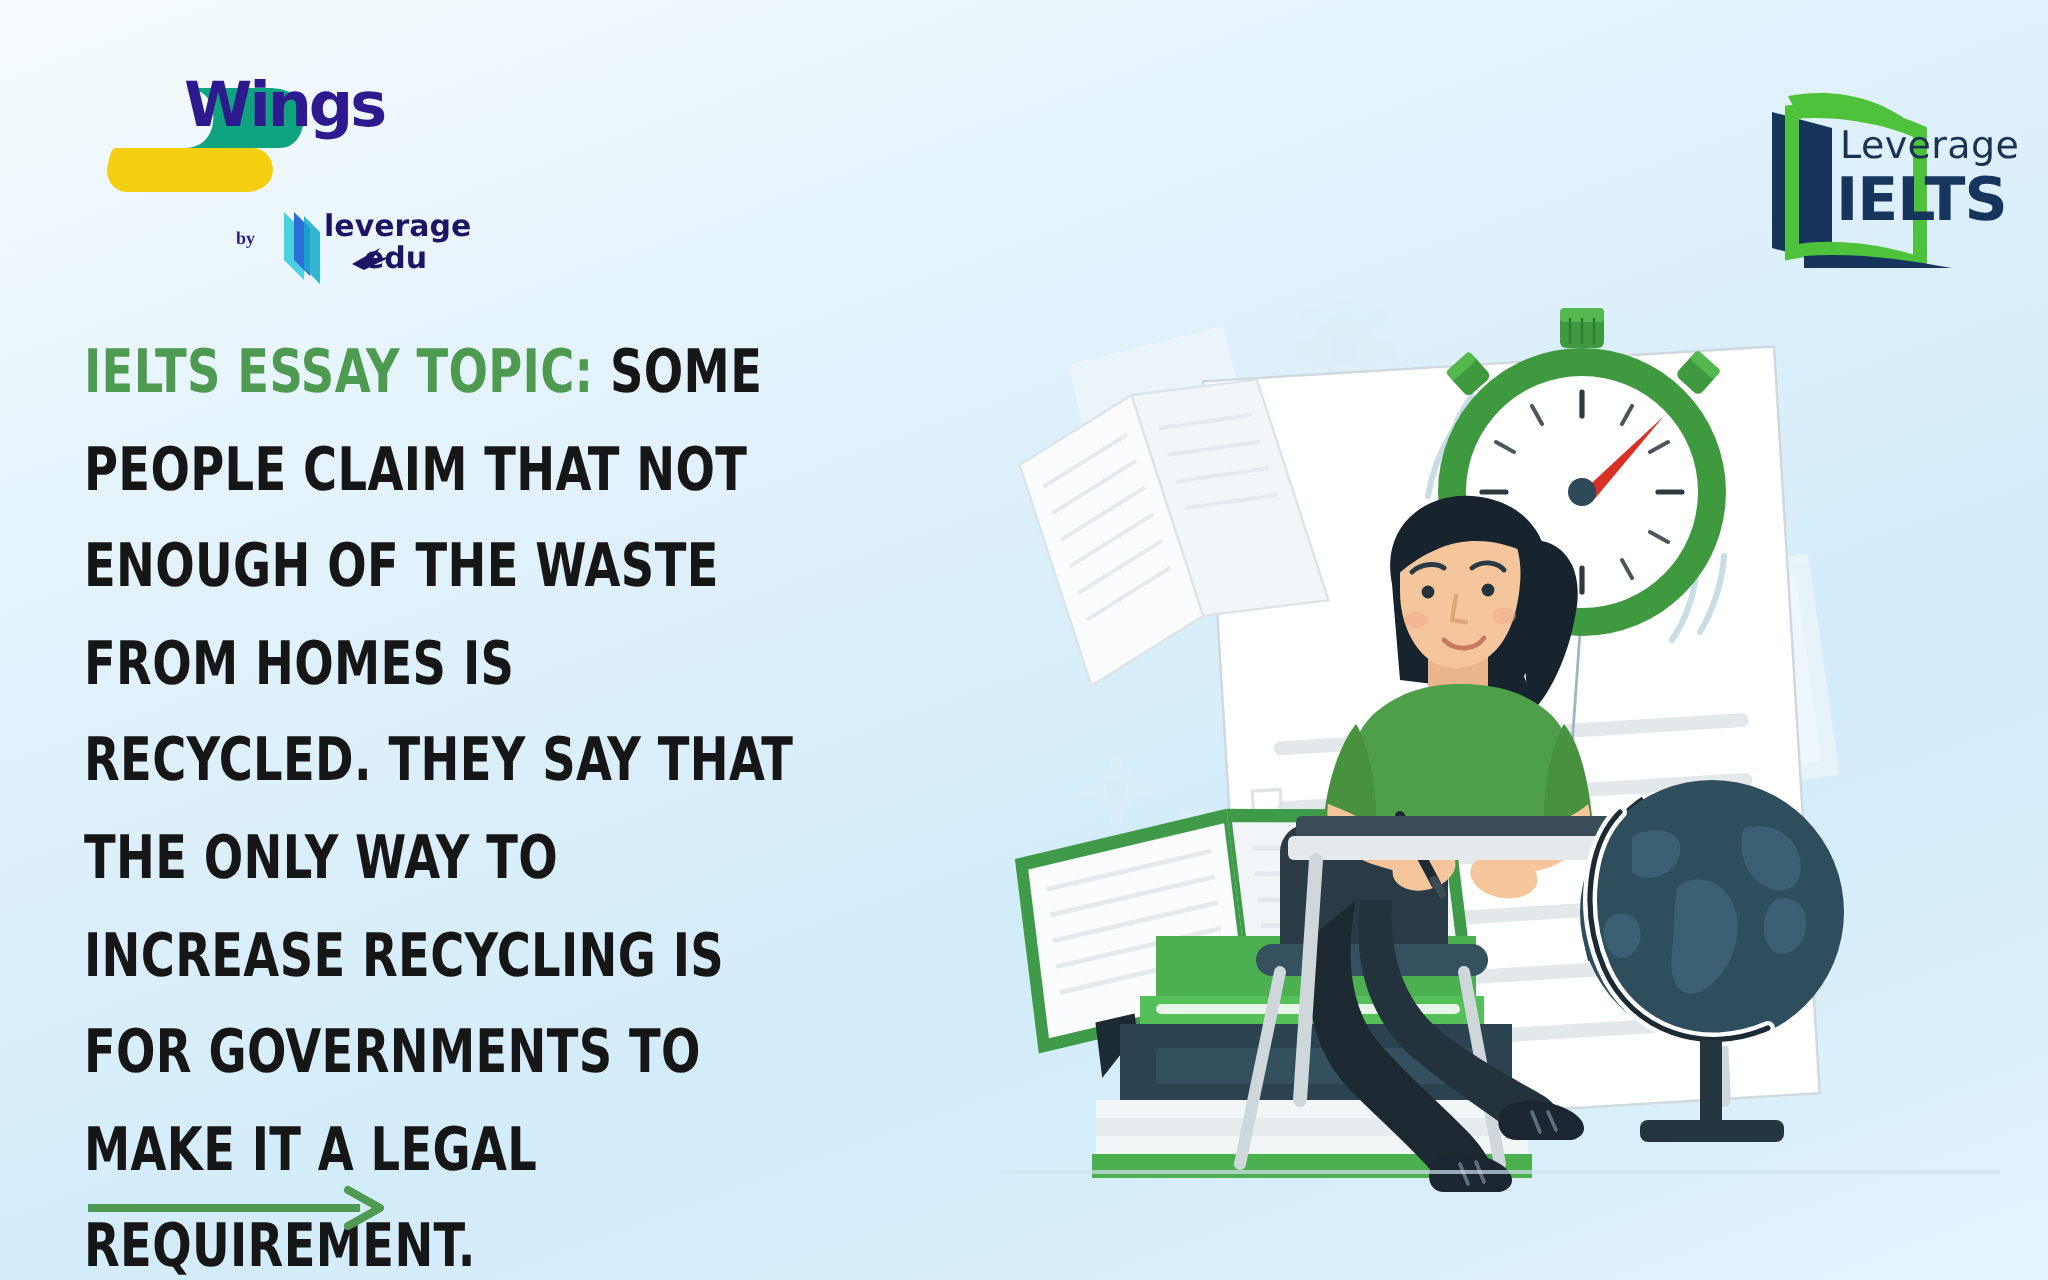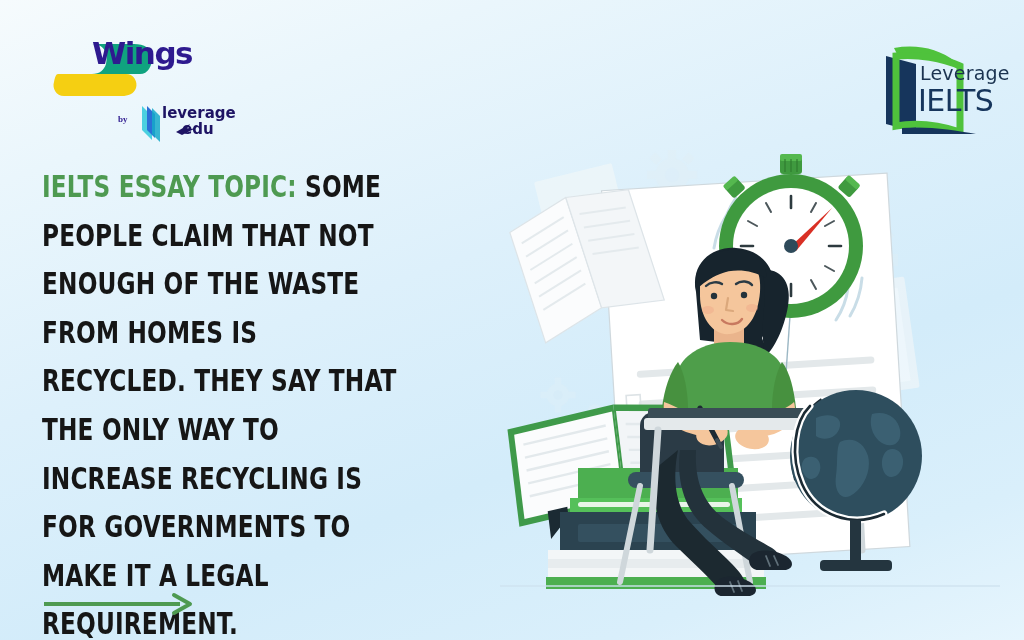--- a/index.html
+++ b/index.html
@@ -84,21 +84,21 @@
     font-size: 19px;
     color: #1b3350;
     letter-spacing: 0.2px;
     line-height: 1;
   }
   .ielts-word-bot {
     position: absolute;
     left: 46px;
     top: 44px;
     font-family: "DejaVu Sans", sans-serif;
-    font-weight: normal;
+    font-weight: bold;
     font-size: 30px;
     color: #16355c;
     letter-spacing: -0.5px;
     line-height: 1;
   }
 
   
   #headline {
     position: absolute;
     left: 42px;

